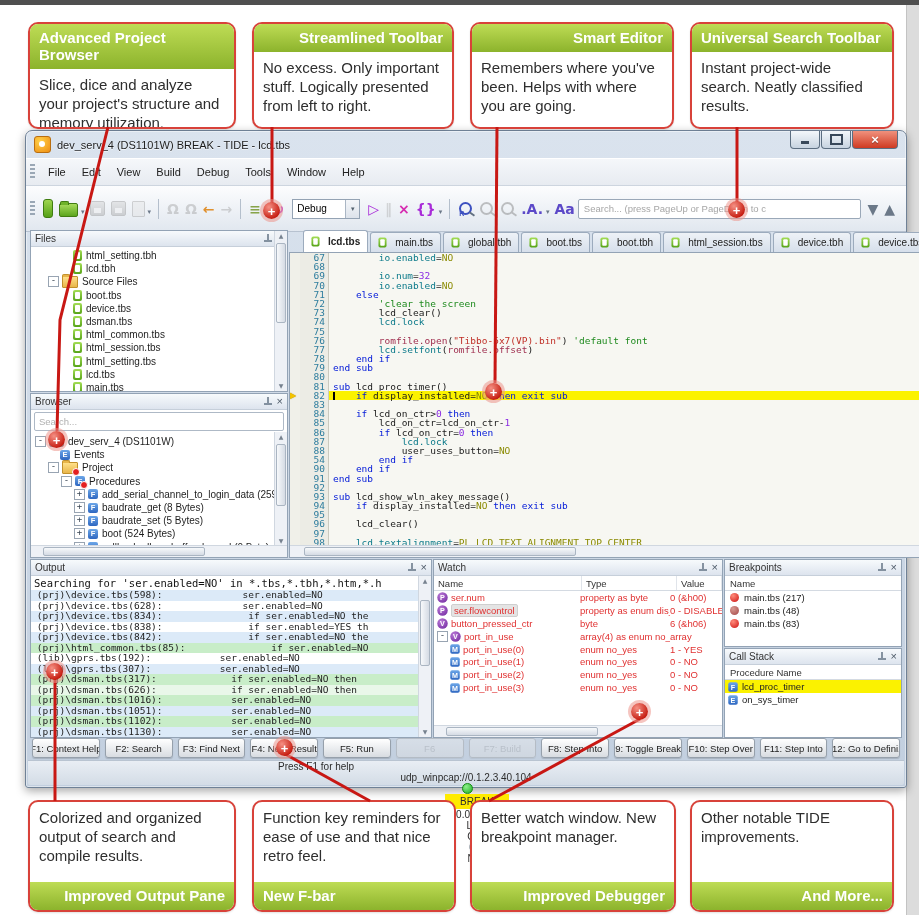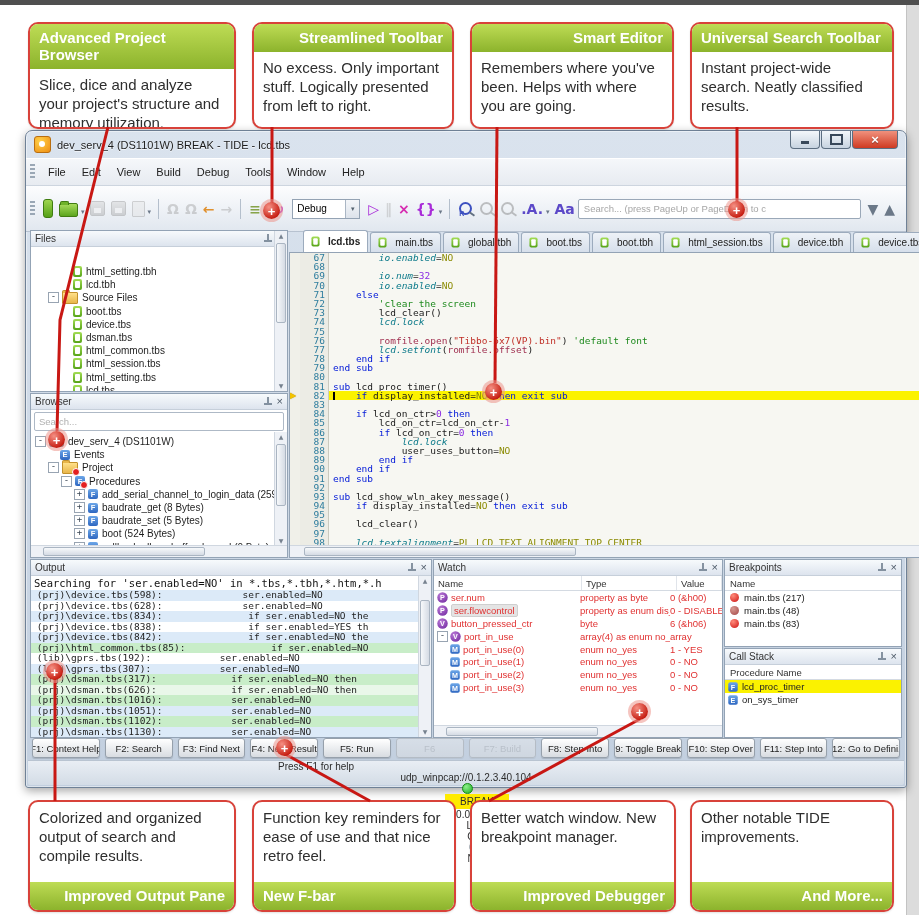--- a/index.html
+++ b/index.html
@@ -71,21 +71,21 @@
   .panel{border:1px solid #93a3b5;background:#fff;display:flex;flex-direction:column;overflow:hidden;position:relative;}
   .phead{height:15px;flex:none;background:linear-gradient(#f7fafc,#dde4ee);border-bottom:1px solid #c6cfda;display:flex;align-items:center;font-size:10px;color:#333;padding:0 4px;}
   .phead .sp{flex:1;}
   .pin-icon{width:9px;height:9px;position:relative;opacity:.7;flex:none;}
   .pin-icon::before{content:"";position:absolute;left:4px;top:0;width:2px;height:6px;background:#5a6b7d;}
   .pin-icon::after{content:"";position:absolute;left:1px;top:6px;width:8px;height:2px;background:#5a6b7d;}
   .hx{flex:none;margin-left:5px;color:#4d5a68;font-size:11px;line-height:9px;}
   .hx::before{content:"×";}
 
   .left-col{width:258px;flex:none;display:flex;flex-direction:column;gap:1px;}
-  .files-panel{height:160px;flex:none;gap:16px;}
+  .files-panel{height:160px;flex:none;}
   .browser-panel{flex:1;}
 
   .tree{flex:1;overflow:hidden;padding-top:2px;position:relative;}
   .trow{display:flex;align-items:center;height:13.2px;font-size:10px;color:#1e1e1e;white-space:nowrap;}
   .exp{width:9px;height:9px;border:1px solid #98a4b2;background:#fff;color:#3b4754;font-size:9px;line-height:7px;text-align:center;flex:none;margin-right:3px;font-family:"DejaVu Sans Mono",monospace;}
   .exp-spacer{width:12px;flex:none;}
   .i-doc{width:9px;height:11px;background:linear-gradient(#a5de57,#56a318);border-radius:2px;position:relative;flex:none;margin:0 4px 0 0;}
   .i-doc::after{content:"";position:absolute;left:2px;top:2px;width:5px;height:7px;background:#fff;border-radius:1px;}
   .i-folder{width:14px;height:10px;background:linear-gradient(#ffe08a,#e8b64a);border:1px solid #c2912c;border-radius:1px;position:relative;flex:none;margin:0 4px 0 0;}
   .i-folder::before{content:"";position:absolute;top:-3px;left:-1px;width:6px;height:2px;background:#e8b64a;border:1px solid #c2912c;border-bottom:none;border-radius:2px 2px 0 0;}
@@ -111,21 +111,21 @@
   .tab .i-doc{transform:scale(.9);}
   .editor{flex:1;border:1px solid #93a3b5;background:#f7f7f2;display:flex;flex-direction:column;position:relative;overflow:hidden;}
   .code-wrap{flex:1;overflow:hidden;position:relative;font-family:"DejaVu Sans Mono",monospace;font-size:9.5px;}
   .cl{display:flex;height:9.19px;line-height:9.4px;white-space:pre;}
   .lmargin{width:10px;flex:none;background:#f0f0e9;position:relative;}
   .ln{width:25px;flex:none;text-align:right;padding-right:3px;color:#2e7d9e;background:#ecece5;border-right:1px solid #cacabf;}
   .ltext{padding-left:4px;color:#1a1a1a;flex:1;}
   .cl.hl .ltext{background:#fbf200;}
   .bp-arrow{position:absolute;left:0px;top:0px;font-size:8px;line-height:9px;color:#f5c400;text-shadow:0 0 1px #8a6d00;font-family:"DejaVu Sans",sans-serif;}
   .caret-bar{display:inline-block;width:1.5px;height:8px;background:#000;vertical-align:middle;margin-right:-1.5px;}
-  .tk{color:#0018d8;} .tp{color:#0c7a8a;font-style:italic;} .to{color:#8a8a00;} .tn{color:#8a2be2;} .ts{color:#c03028;} .tc{color:#1e8a1e;} .tm{color:#a03050;}
+  .tk{color:#0018d8;} .tp{color:#0c7a8a;} .to{color:#8a8a00;} .tn{color:#8a2be2;} .ts{color:#c03028;} .tc{color:#1e8a1e;} .tm{color:#a03050;}
 
   
   .output-panel{width:400px;flex:none;}
   .obody{flex:1;overflow:hidden;font-family:"DejaVu Sans Mono",monospace;position:relative;padding-top:1px;}
   .ohead{font-size:10.5px;height:13px;line-height:13px;white-space:pre;color:#111;padding-left:3px;}
   .orow{font-size:9.5px;height:10.5px;line-height:10.5px;white-space:pre;color:#222;}
   .hl-blue{background:#dceaf8;} .hl-green{background:#c8edc8;} .hl-pale{background:#e9f7e9;}
 
   
   .watch-panel{width:288px;flex:none;}
@@ -478,21 +478,21 @@
                 <div class="cl"><span class="lmargin"></span><span class="ln">79</span><span class="ltext"><span class="tk">end sub</span></span></div>
                 <div class="cl"><span class="lmargin"></span><span class="ln">80</span><span class="ltext"></span></div>
                 <div class="cl"><span class="lmargin"></span><span class="ln">81</span><span class="ltext"><span class="tk">sub</span><span> lcd_proc_timer()</span></span></div>
                 <div class="cl hl"><span class="lmargin"><span class="bp-arrow">▶</span></span><span class="ln">82</span><span class="ltext"><span class="caret-bar"></span><span>    </span><span class="tk">if</span><span> display_installed=</span><span class="to">NO</span><span> </span><span class="tk">then</span><span> </span><span class="tk">exit</span><span> </span><span class="tk">sub</span></span></div>
                 <div class="cl"><span class="lmargin"></span><span class="ln">83</span><span class="ltext"></span></div>
                 <div class="cl"><span class="lmargin"></span><span class="ln">84</span><span class="ltext"><span>    </span><span class="tk">if</span><span> lcd_on_ctr&gt;</span><span class="tn">0</span><span> </span><span class="tk">then</span></span></div>
                 <div class="cl"><span class="lmargin"></span><span class="ln">85</span><span class="ltext"><span>        lcd_on_ctr=lcd_on_ctr-</span><span class="tn">1</span></span></div>
                 <div class="cl"><span class="lmargin"></span><span class="ln">86</span><span class="ltext"><span>        </span><span class="tk">if</span><span> lcd_on_ctr=</span><span class="tn">0</span><span> </span><span class="tk">then</span></span></div>
                 <div class="cl"><span class="lmargin"></span><span class="ln">87</span><span class="ltext"><span>            </span><span class="tp">lcd.lock</span></span></div>
                 <div class="cl"><span class="lmargin"></span><span class="ln">88</span><span class="ltext"><span>            user_uses_button=</span><span class="to">NO</span></span></div>
-                <div class="cl"><span class="lmargin"></span><span class="ln">89</span><span class="ltext"><span>        </span><span class="tk">end if</span></span></div>
+                <div class="cl"><span class="lmargin"></span><span class="ln">54</span><span class="ltext"><span>        </span><span class="tk">end if</span></span></div>
                 <div class="cl"><span class="lmargin"></span><span class="ln">90</span><span class="ltext"><span>    </span><span class="tk">end if</span></span></div>
                 <div class="cl"><span class="lmargin"></span><span class="ln">91</span><span class="ltext"><span class="tk">end sub</span></span></div>
                 <div class="cl"><span class="lmargin"></span><span class="ln">92</span><span class="ltext"></span></div>
                 <div class="cl"><span class="lmargin"></span><span class="ln">93</span><span class="ltext"><span class="tk">sub</span><span> lcd_show_wln_akey_message()</span></span></div>
                 <div class="cl"><span class="lmargin"></span><span class="ln">94</span><span class="ltext"><span>    </span><span class="tk">if</span><span> display_installed=</span><span class="to">NO</span><span> </span><span class="tk">then</span><span> </span><span class="tk">exit</span><span> </span><span class="tk">sub</span></span></div>
                 <div class="cl"><span class="lmargin"></span><span class="ln">95</span><span class="ltext"></span></div>
                 <div class="cl"><span class="lmargin"></span><span class="ln">96</span><span class="ltext"><span>    lcd_clear()</span></span></div>
                 <div class="cl"><span class="lmargin"></span><span class="ln">97</span><span class="ltext"></span></div>
                 <div class="cl"><span class="lmargin"></span><span class="ln">98</span><span class="ltext"><span>    </span><span class="tp">lcd.textalignment</span><span>=</span><span class="to">PL_LCD_TEXT_ALIGNMENT_TOP_CENTER</span></span></div>
               </div>

